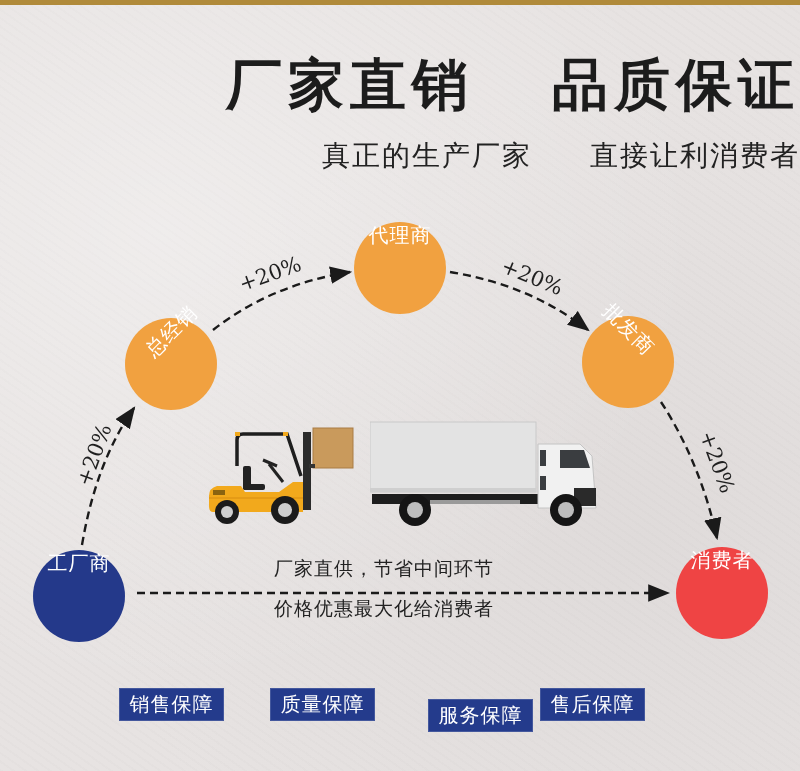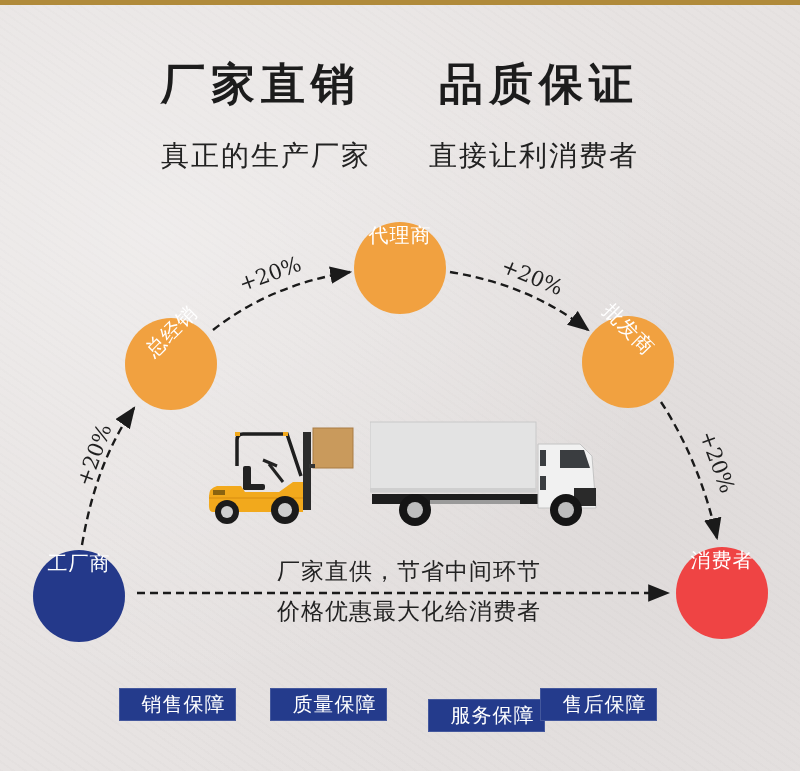--- a/index.html
+++ b/index.html
@@ -27,36 +27,36 @@
       position: absolute;
       left: 0; top: 0;
       width: 800px; height: 5px;
       background: #b08a3a;
     }
     .headline {
       position: absolute;
       top: 52px;
       left: 0;
       width: 800px;
-      text-align: center;
+      text-align: right;
       font-family: "DejaVu Serif", "Liberation Serif", serif;
       font-weight: bold;
-      font-size: 44px;
+      font-size: 56px;
       letter-spacing: 6px;
       color: #1c1c1c;
       line-height: 64px;
     }
     .headline span { display: inline-block; }
     .headline .gap { width: 78px; }
     .subline {
       position: absolute;
       top: 138px;
       left: 0;
       width: 800px;
-      text-align: center;
+      text-align: right;
       font-family: "DejaVu Serif", "Liberation Serif", serif;
       font-size: 28px;
       letter-spacing: 2px;
       color: #222;
       line-height: 36px;
     }
     .subline span { display: inline-block; }
     .subline .gap { width: 58px; }
 
     svg.flow {
@@ -86,44 +86,43 @@
       position: absolute;
       font-family: "DejaVu Serif", "Liberation Serif", serif;
       font-size: 21px;
       color: #1f1f1f;
       white-space: nowrap;
       transform-origin: center center;
     }
 
     .caption {
       position: absolute;
-      left: 144px;
+      left: 119px;
       width: 530px;
       text-align: center;
       font-family: "DejaVu Serif", "Liberation Serif", serif;
-      font-size: 23px;
+      font-size: 19px;
       color: #222;
       letter-spacing: 1px;
     }
 
     .badge {
       position: absolute;
       top: 688px;
       width: 105px;
       height: 33px;
       background: #243b8c;
       color: #fff;
       font-family: "DejaVu Serif", "Liberation Serif", serif;
       font-size: 20px;
       letter-spacing: 1px;
       display: flex;
       align-items: center;
       justify-content: center;
       box-shadow: 0 0 0 1px rgba(255,255,255,0.15) inset;
-      padding-left: 12px;
     }
 
     
     .forklift { position: absolute; left: 205px; top: 426px; width: 150px; height: 100px; }
     .truck { position: absolute; left: 370px; top: 420px; width: 235px; height: 112px; }
   </style>
 </head>
 <body>
 
 <div class="paper"></div>

